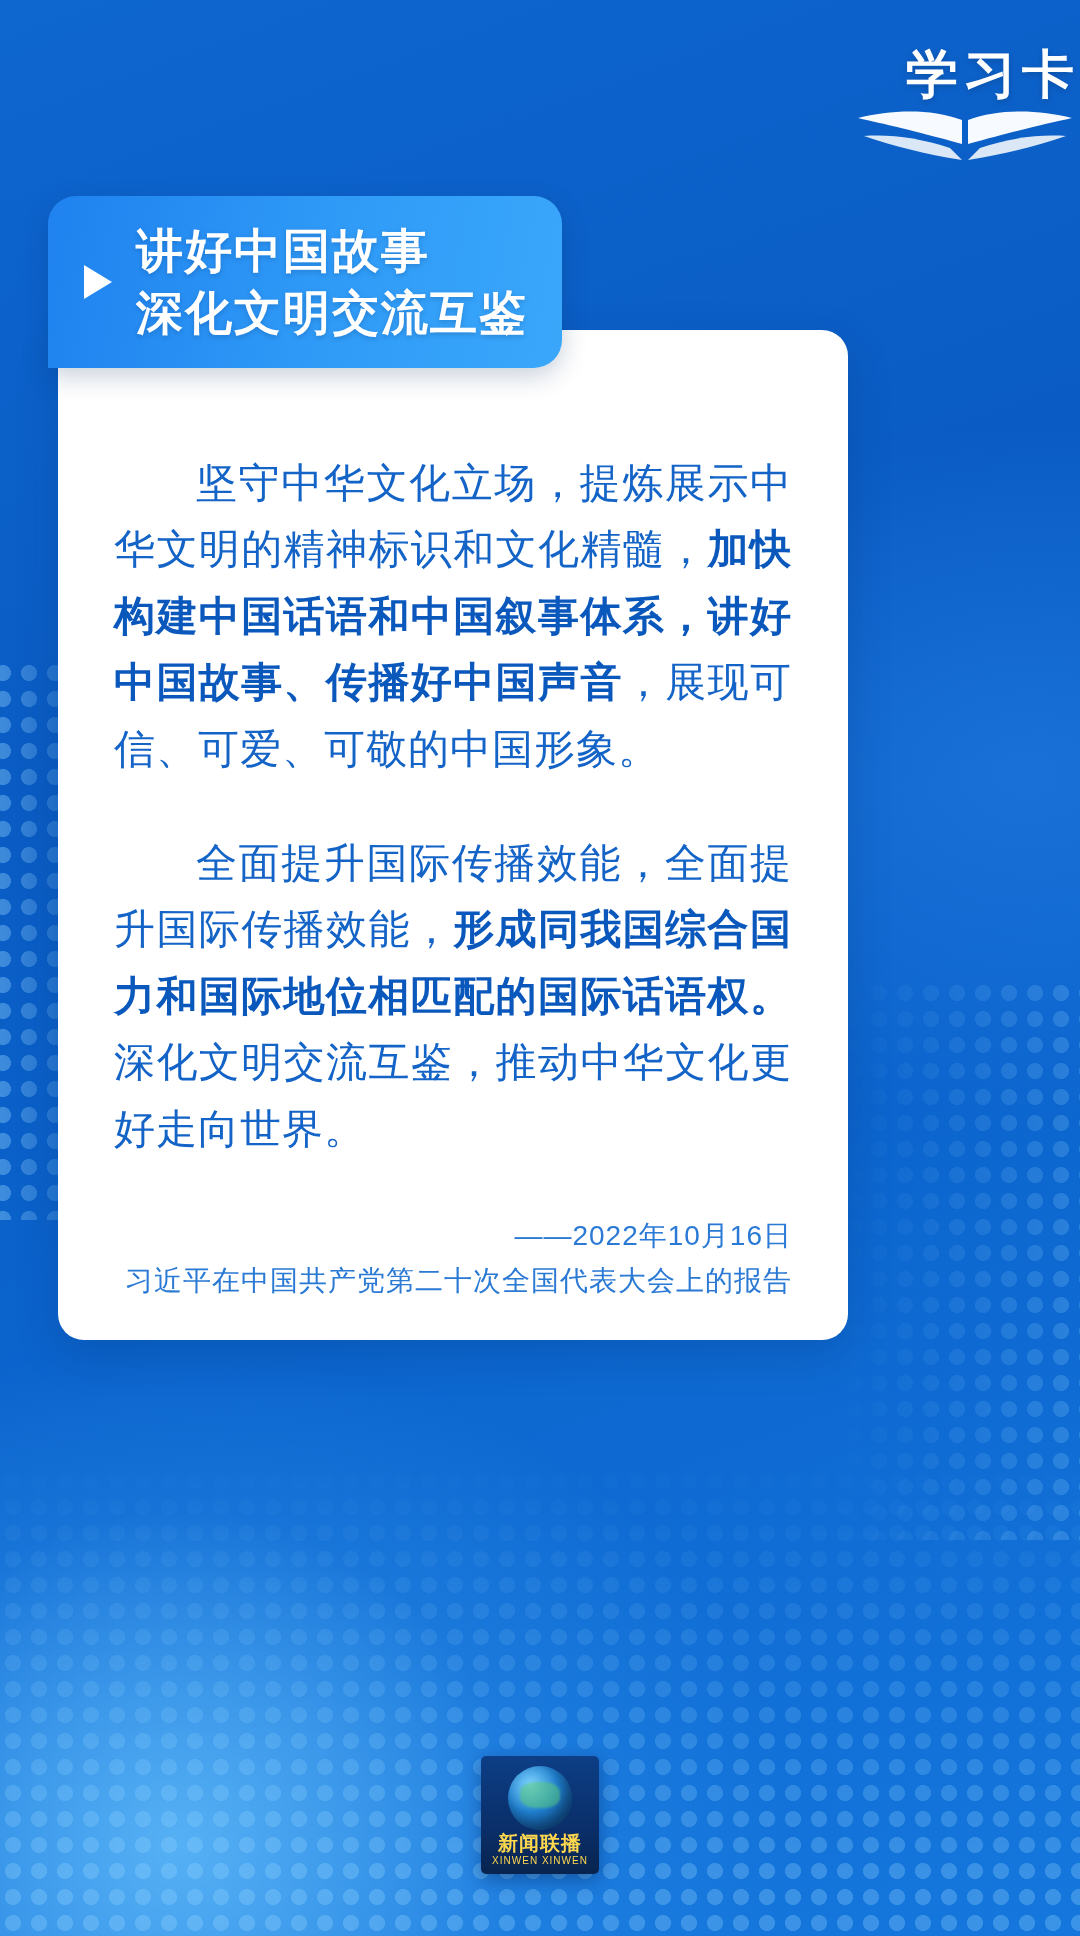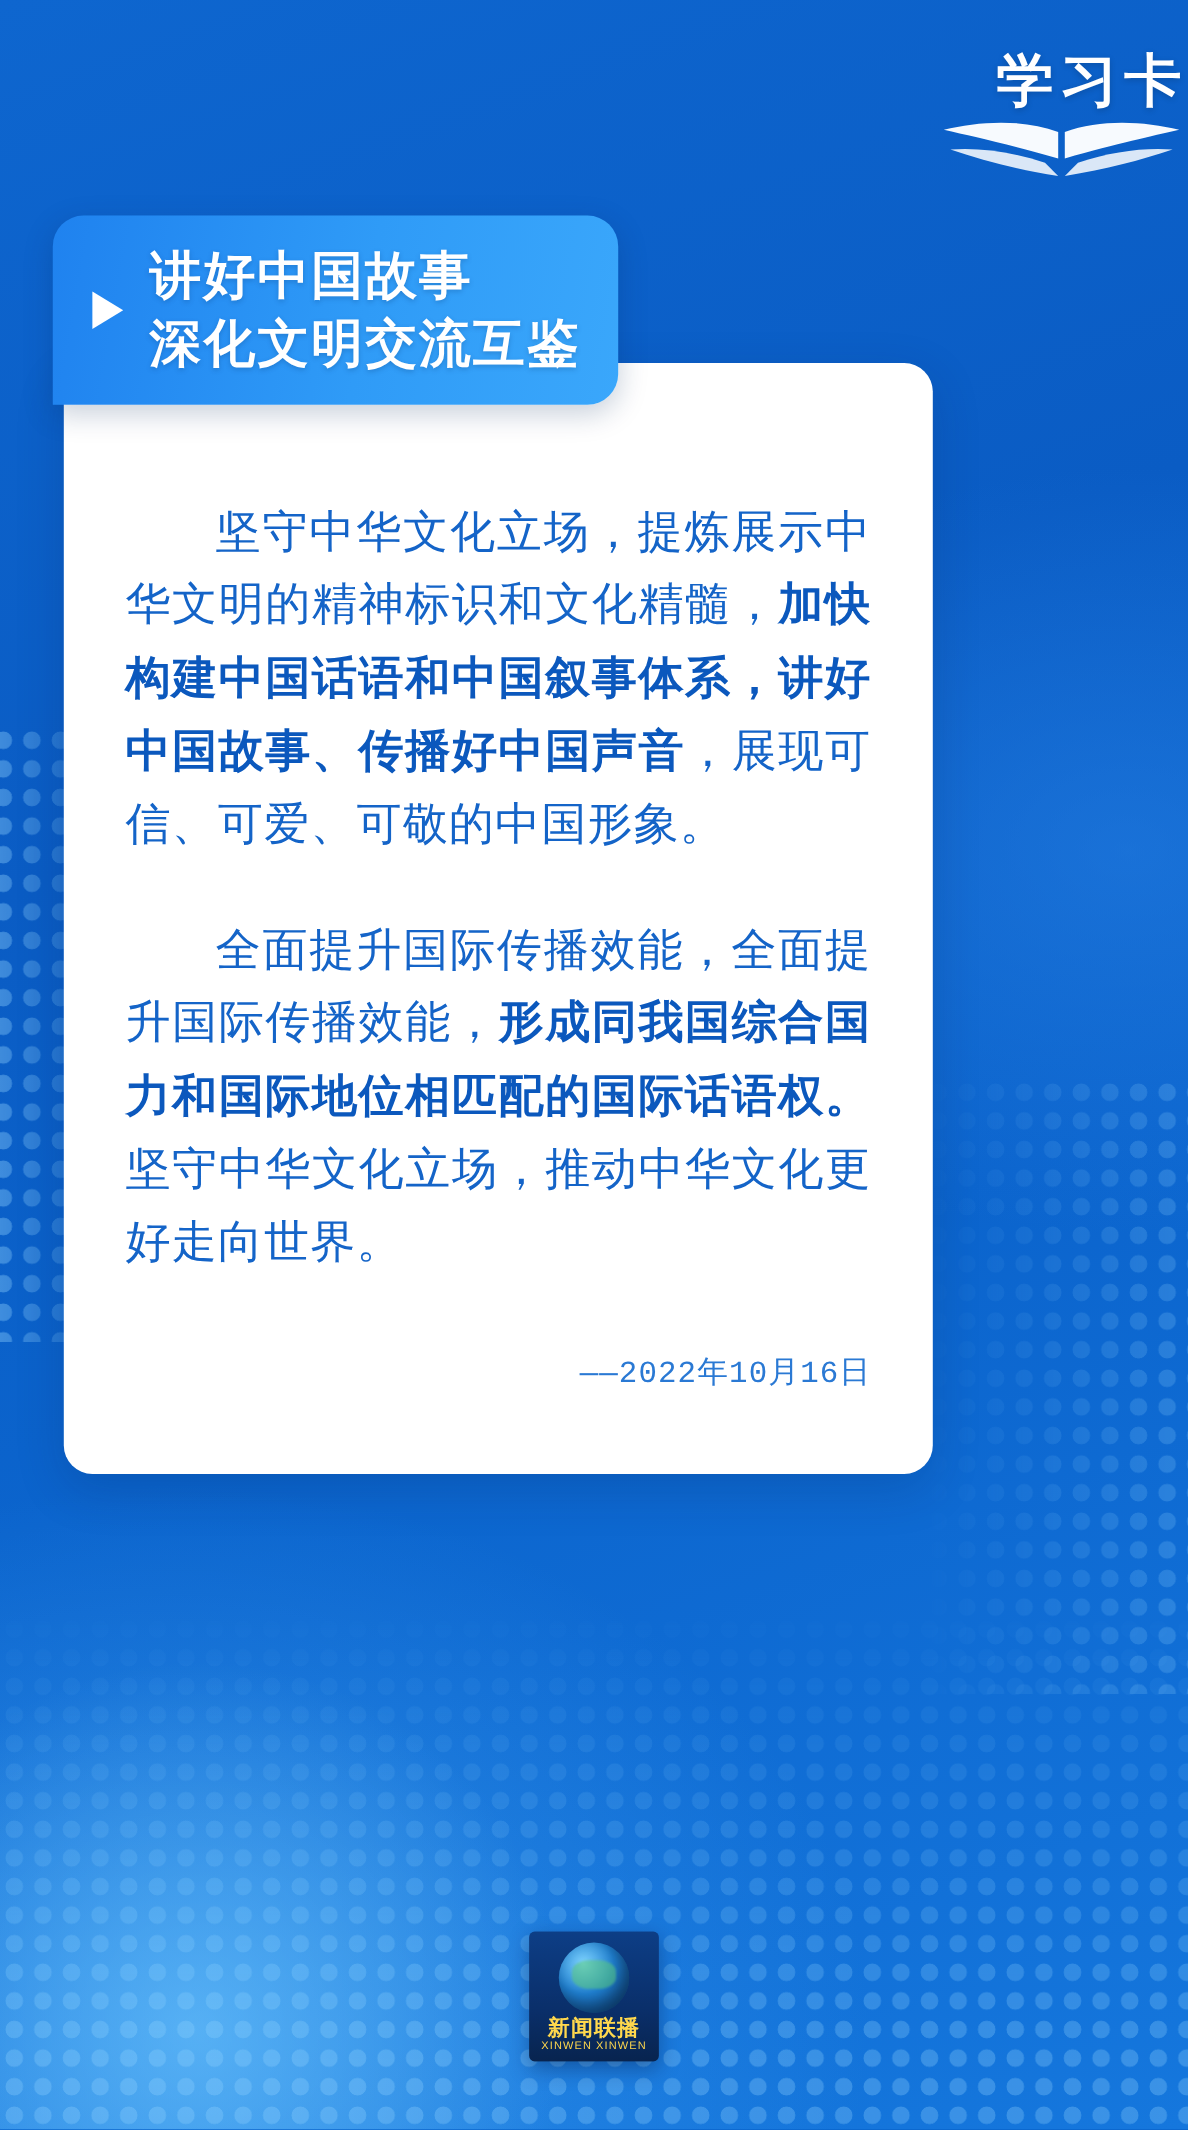--- a/index.html
+++ b/index.html
@@ -132,24 +132,24 @@
     text-indent: 2em;
     text-align: justify;
     margin: 0 0 48px 0;
     letter-spacing: 1px;
   }
   .para .em {
     font-weight: bold;
     color: #0b58bd;
   }
   .attrib {
-    margin-top: 66px;
+    margin-top: 52px;
     text-align: right;
     color: #2a79d4;
-    font-family: Liberation Mono, monospace;
+    font-family: Liberation Sans, sans-serif;
     font-size: 28px;
     line-height: 1.6;
     letter-spacing: 1px;
   }
 
   
   .footer-badge {
     position: absolute;
     left: 50%;
     transform: translateX(-50%);
@@ -220,24 +220,25 @@
         <path d="M118 12 C150 0 190 2 222 10 C196 16 168 22 118 36 Z" fill="#ffffff" opacity="0.97"></path>
         <path d="M100 40 C70 30 40 26 14 28 C44 38 74 46 112 52 Z" fill="#ffffff" opacity="0.85"></path>
         <path d="M130 40 C160 30 190 26 216 28 C186 38 156 46 118 52 Z" fill="#ffffff" opacity="0.85"></path>
       </svg>
     </div>
   </div>
 
   <div class="card">
     <p class="para"><span>坚守中华文化立场，提炼展示中华文明的精神标识和文化精髓，</span><span class="em">加快构建中国话语和中国叙事体系，讲好中国故事、传播好中国声音</span><span>，展现可信、可爱、可敬的中国形象。</span></p>
 
-    <p class="para"><span>全面提升国际传播效能，全面提升国际传播效能，</span><span class="em">形成同我国综合国力和国际地位相匹配的国际话语权。</span><span>坚守中华文化立场，推动中华文化更好走向世界。</span></p>
+    <p class="para"><span>全面提升国际传播效能，全面提升国际传播效能，</span><span class="em">形成同我国综合国力和国际地位相匹配的国际话语权。</span><span>深化文明交流互鉴，推动中华文化更好走向世界。</span></p>
 
     <div class="attrib">
       <div>——2022年10月16日</div>
+      <div>习近平在中国共产党第二十次全国代表大会上的报告</div>
     </div>
   </div>
 
   <div class="title-banner">
     <span class="play-triangle"></span>
     <div class="title-lines">
       <div>讲好中国故事</div>
       <div>深化文明交流互鉴</div>
     </div>
   </div>

